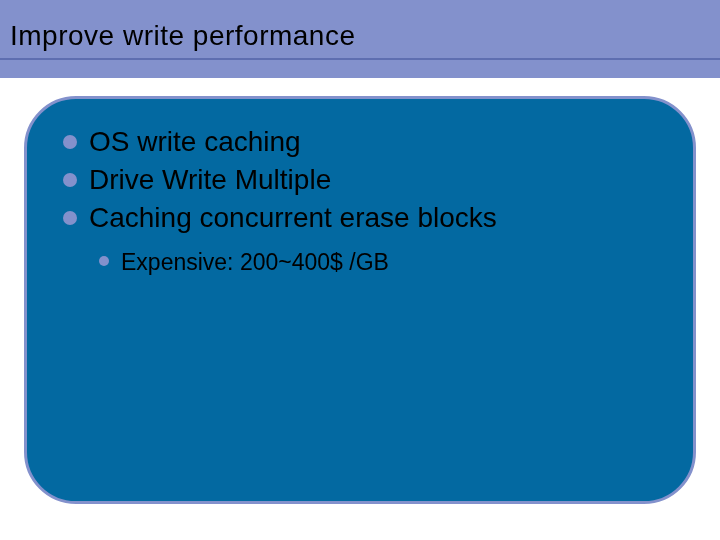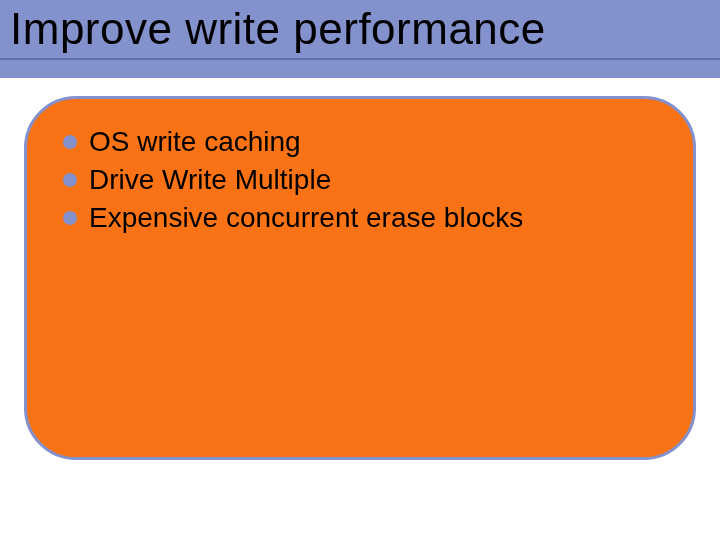--- a/index.html
+++ b/index.html
@@ -17,36 +17,36 @@
     background: #8391cc;
   }
   .header-underline {
     position: absolute;
     top: 58px; left: 0; right: 0;
     height: 2px;
     background: #5e6eb0;
   }
   .slide-title {
     position: absolute;
-    top: 4px;
+    top: 20px;
     left: 10px;
-    font-size: 44px;
+    font-size: 28px;
     color: #000;
     font-weight: 400;
     letter-spacing: 0.5px;
   }
   .content-card {
     position: absolute;
     top: 96px;
     left: 24px;
     width: 672px;
-    height: 364px;
+    height: 408px;
     border: 3px solid #8391cc;
     border-radius: 52px;
-    background: #f97316;
+    background: #0369a1;
     padding: 24px 34px;
   }
   .bullet-list {
     list-style: none;
   }
   .bullet-item {
     position: relative;
     padding-left: 28px;
     font-size: 28px;
     line-height: 1.35;
@@ -90,15 +90,18 @@
 
 <div class="header-band"></div>
 <div class="header-underline"></div>
 
 <h1 class="slide-title">Improve write performance</h1>
 
 <div class="content-card">
   <ul class="bullet-list">
     <li class="bullet-item">OS write caching</li>
     <li class="bullet-item">Drive Write Multiple</li>
-    <li class="bullet-item">Expensive concurrent erase blocks</li>
+    <li class="bullet-item">Caching concurrent erase blocks</li>
+  </ul>
+  <ul class="sub-list">
+    <li class="sub-item">Expensive: 200~400$ /GB</li>
   </ul>
 </div>
 
 </body></html>

